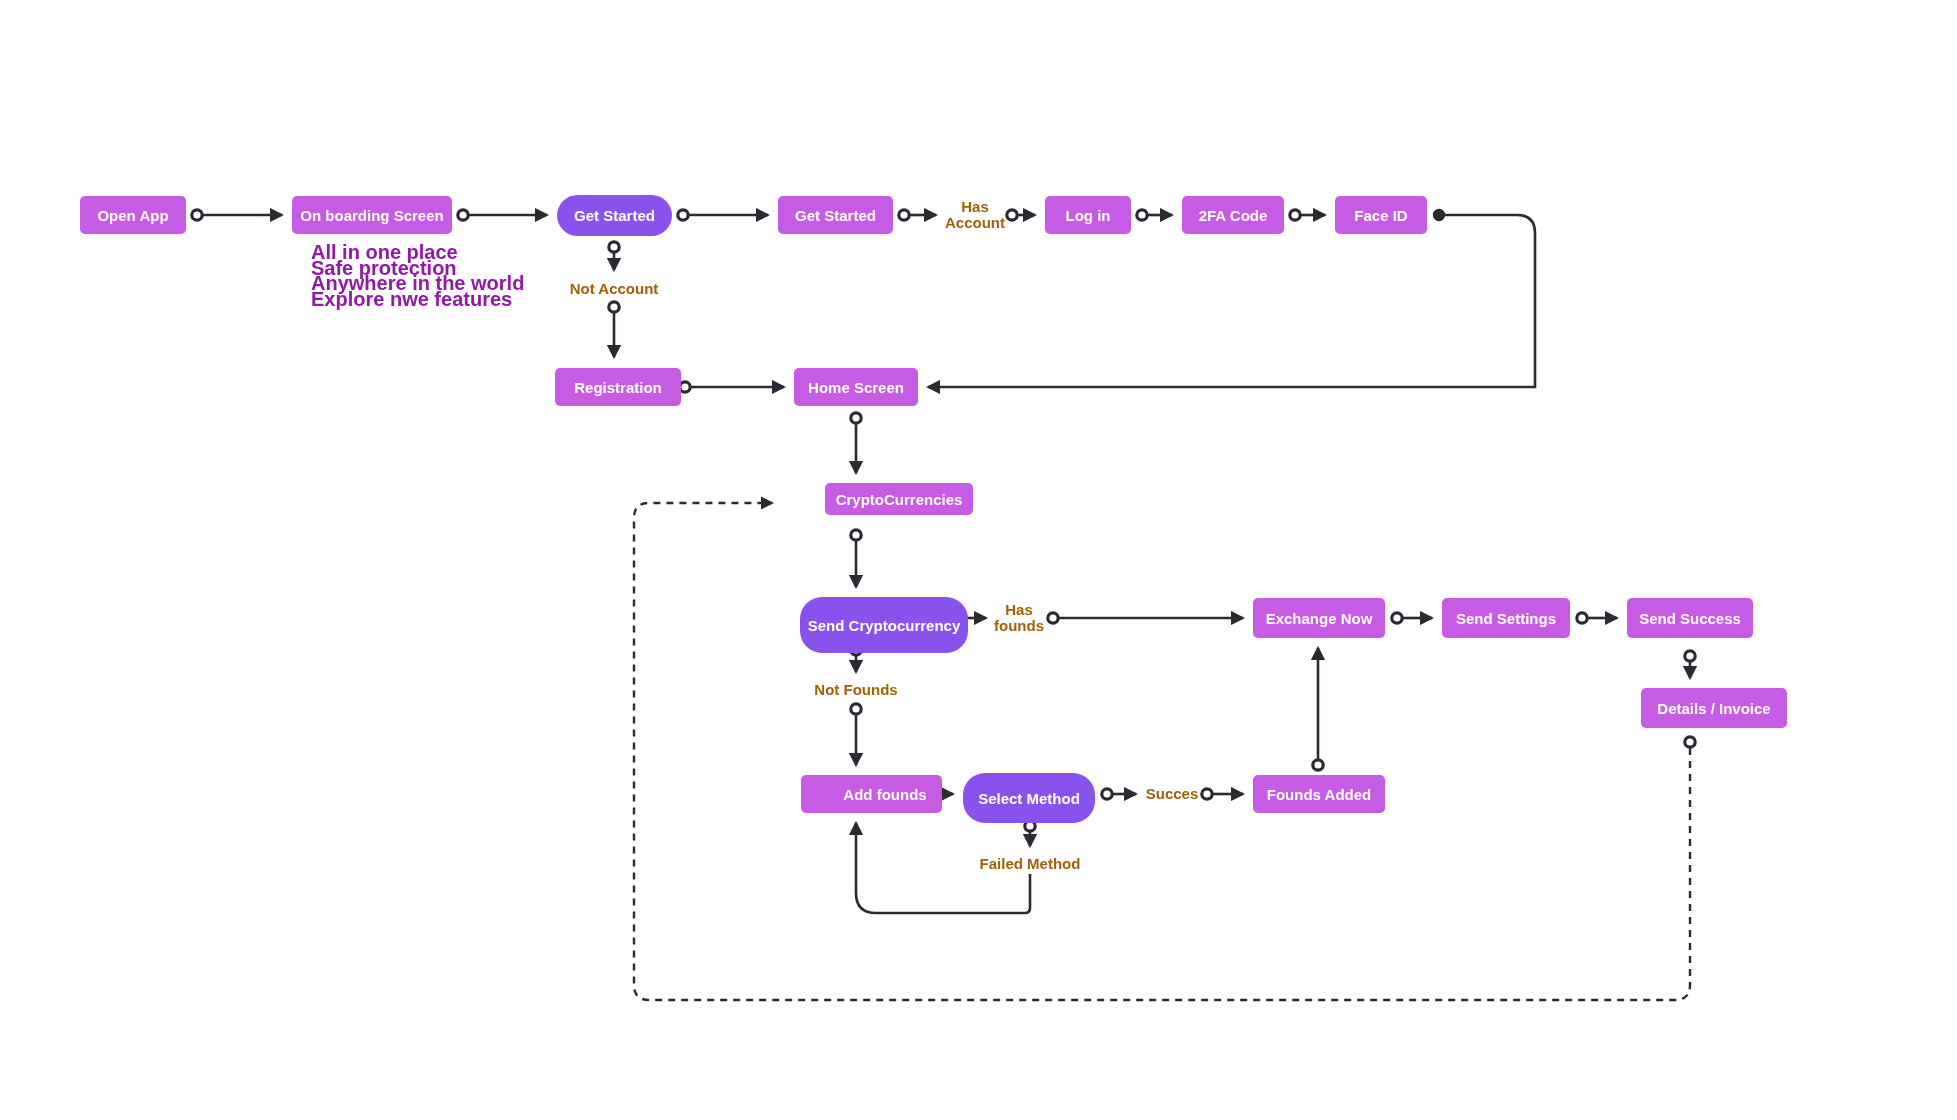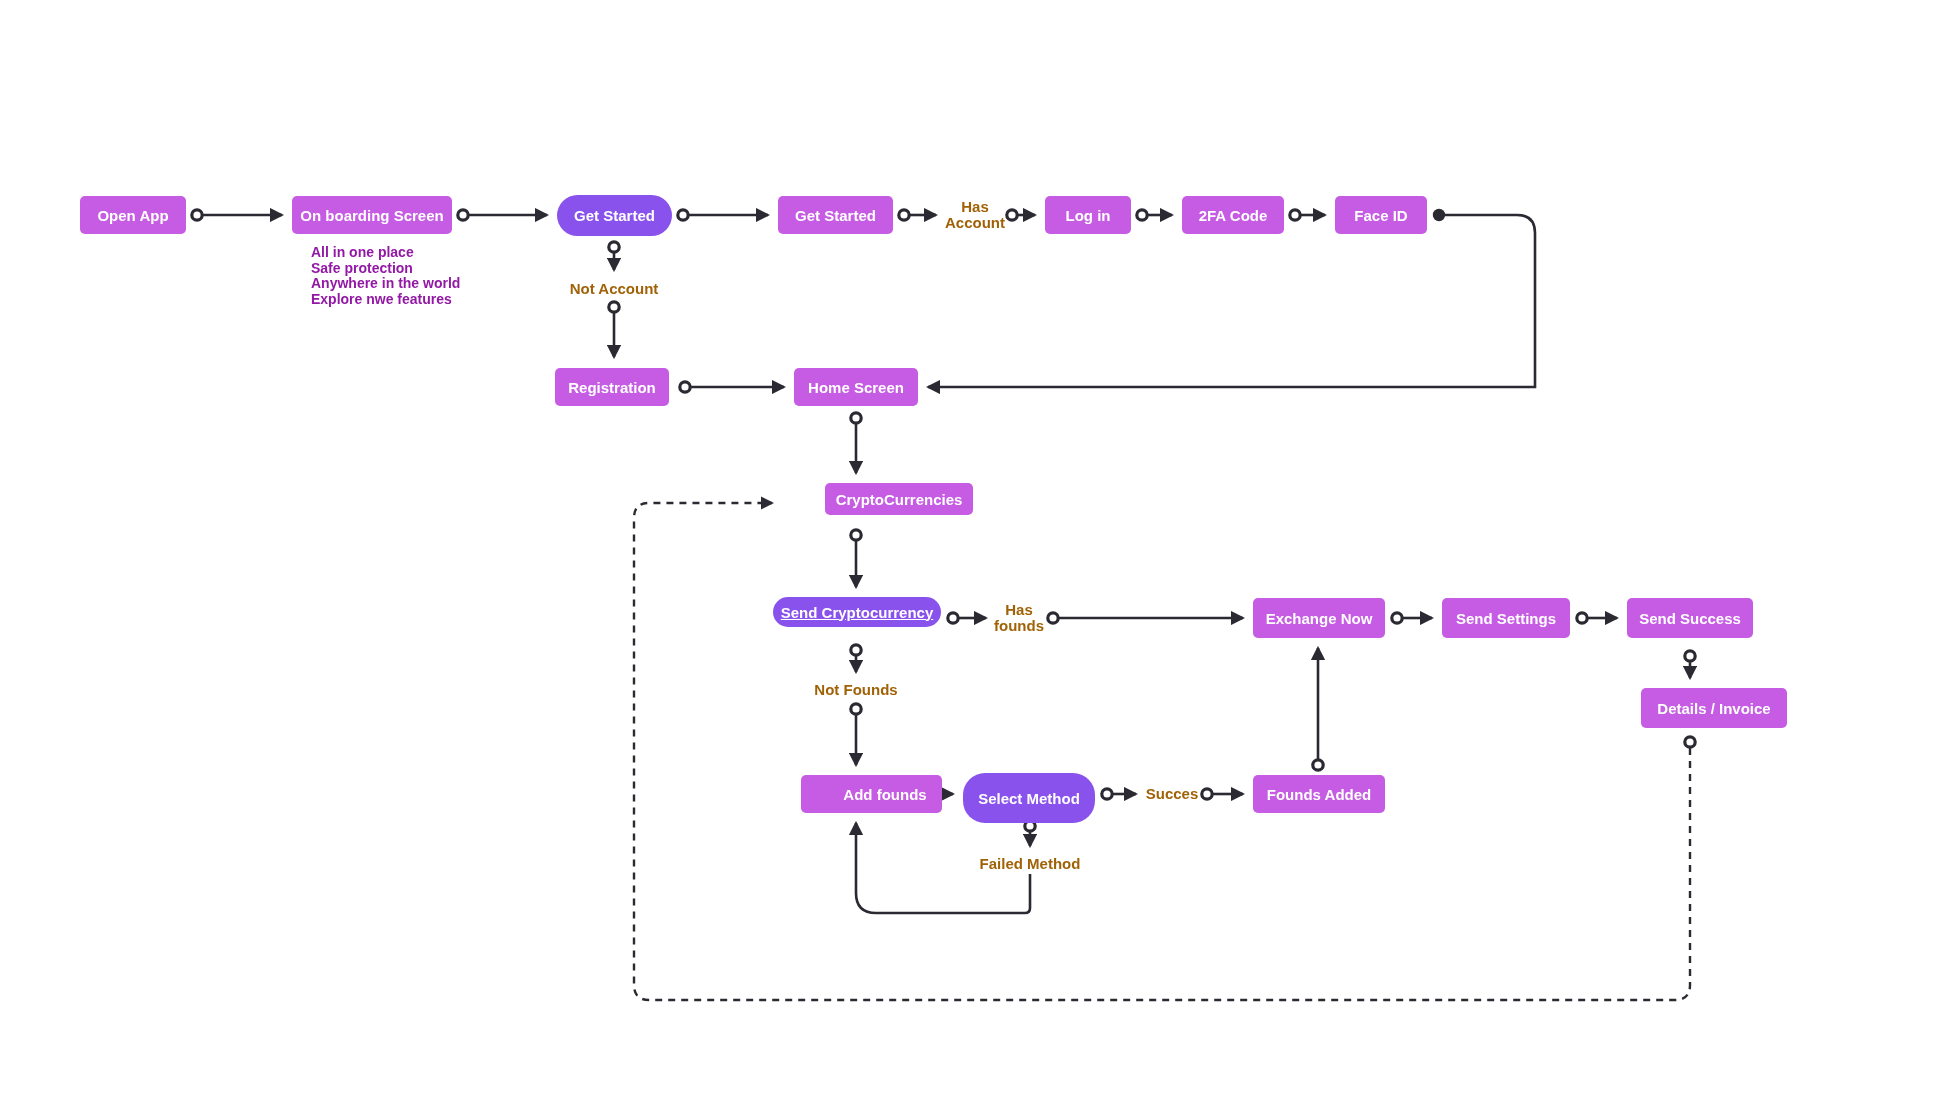--- a/index.html
+++ b/index.html
@@ -41,21 +41,21 @@
     color:#a16207;
     font-size:15px;font-weight:bold;
     text-align:center;
     line-height:16px;
     white-space:nowrap;
   }
   .features{
     position:absolute;
     left:311px;top:245px;
     color:#9318a6;
-    font-size:14px;font-weight:bold;
+    font-size:20px;font-weight:bold;
     line-height:15.5px;
     white-space:nowrap;
   }
 </style>
 </head>
 <body>
 
 <div class="stage">
 
 
@@ -136,25 +136,25 @@
   </svg>
 
   <div class="node" style="left:80px;top:196px;width:106px;height:38px;">Open App</div>
   <div class="node" style="left:292px;top:196px;width:160px;height:38px;">On boarding Screen</div>
   <div class="node pill" style="left:557px;top:195px;width:115px;height:41px;">Get Started</div>
   <div class="node" style="left:778px;top:196px;width:115px;height:38px;">Get Started</div>
   <div class="node" style="left:1045px;top:196px;width:86px;height:38px;">Log in</div>
   <div class="node" style="left:1182px;top:196px;width:102px;height:38px;">2FA Code</div>
   <div class="node" style="left:1335px;top:196px;width:92px;height:38px;">Face ID</div>
 
-  <div class="node" style="left:555px;top:368px;width:114px;height:38px;">Registration</div>
+  <div class="node" style="left:555px;top:368px;width:126px;height:38px;">Registration</div>
   <div class="node" style="left:794px;top:368px;width:124px;height:38px;">Home Screen</div>
 
   <div class="node" style="left:782px;top:483px;width:148px;height:32px;margin-left:43px;">CryptoCurrencies</div>
-  <div class="node pill" style="left:773px;top:597px;width:168px;height:30px;text-decoration:underline;">Send Cryptocurrency</div>
+  <div class="node pill" style="left:800px;top:597px;width:168px;height:56px;">Send Cryptocurrency</div>
 
   <div class="node" style="left:1253px;top:598px;width:132px;height:40px;">Exchange Now</div>
   <div class="node" style="left:1442px;top:598px;width:128px;height:40px;">Send Settings</div>
   <div class="node" style="left:1627px;top:598px;width:126px;height:40px;">Send Success</div>
   <div class="node" style="left:1617px;top:688px;width:146px;height:40px;margin-left:24px;">Details / Invoice</div>
 
   <div class="node" style="left:801px;top:775px;width:114px;height:38px;padding-left:27px;">Add founds</div>
   <div class="node pill" style="left:963px;top:773px;width:132px;height:50px;">Select Method</div>
   <div class="node" style="left:1253px;top:775px;width:132px;height:38px;">Founds Added</div>
 

